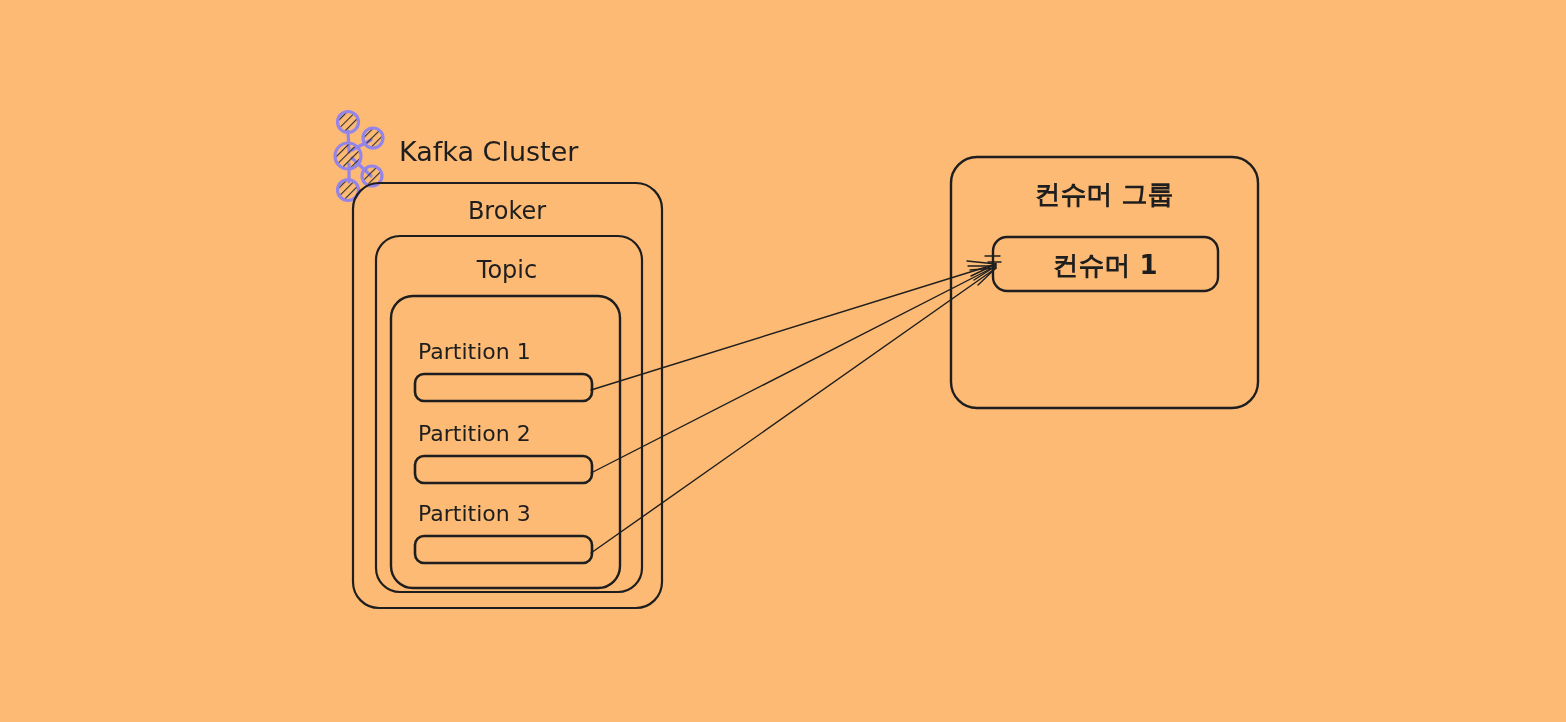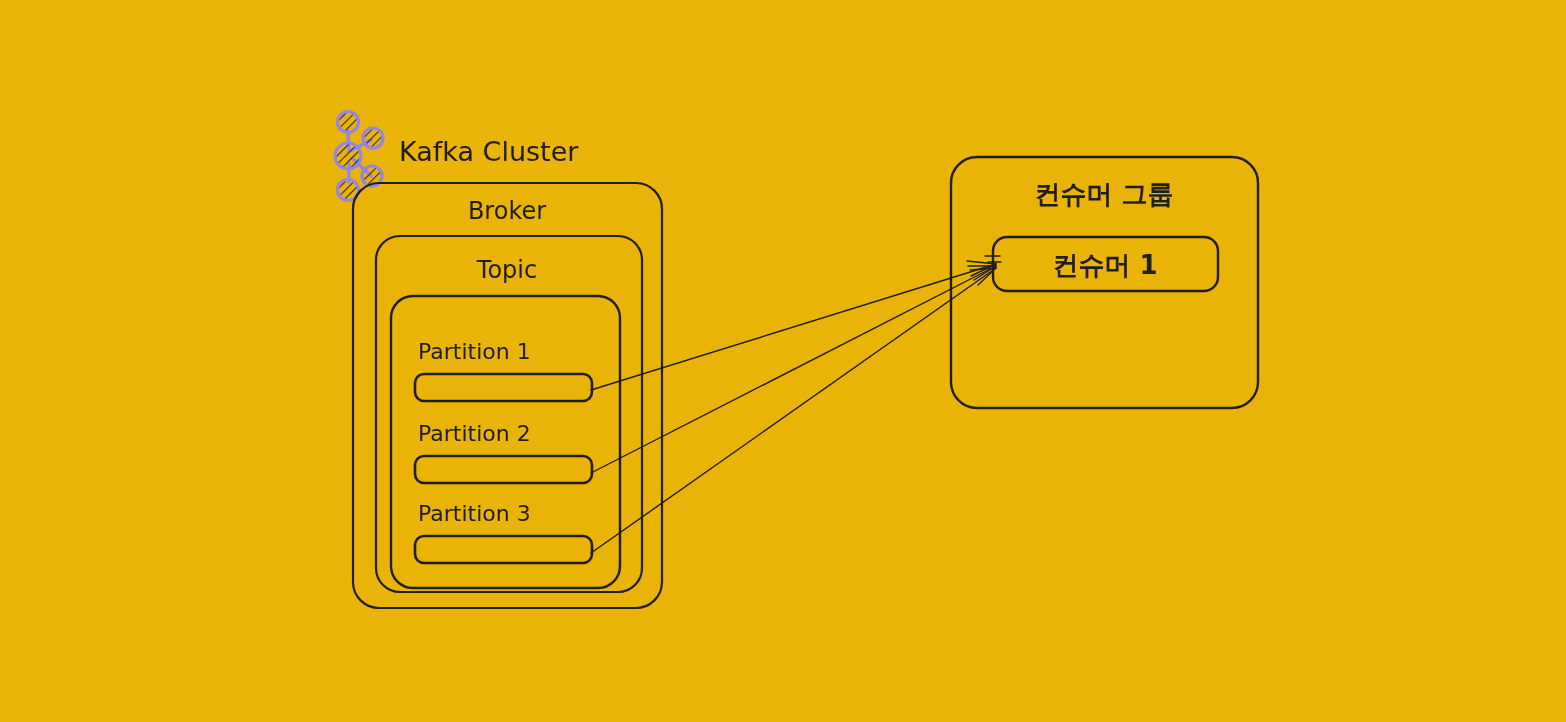--- a/index.html
+++ b/index.html
@@ -10,21 +10,21 @@
   body {
     width: 1566px;
     height: 722px;
     overflow: hidden;
     font-family: "DejaVu Sans", sans-serif;
   }
   #canvas {
     position: relative;
     width: 1566px;
     height: 722px;
-    background: #eab308;
+    background: #fdba74;
   }
   #diagram-svg {
     position: absolute;
     top: 0;
     left: 0;
     width: 1566px;
     height: 722px;
   }
   .hand-label {
     font-family: "DejaVu Sans", sans-serif;

